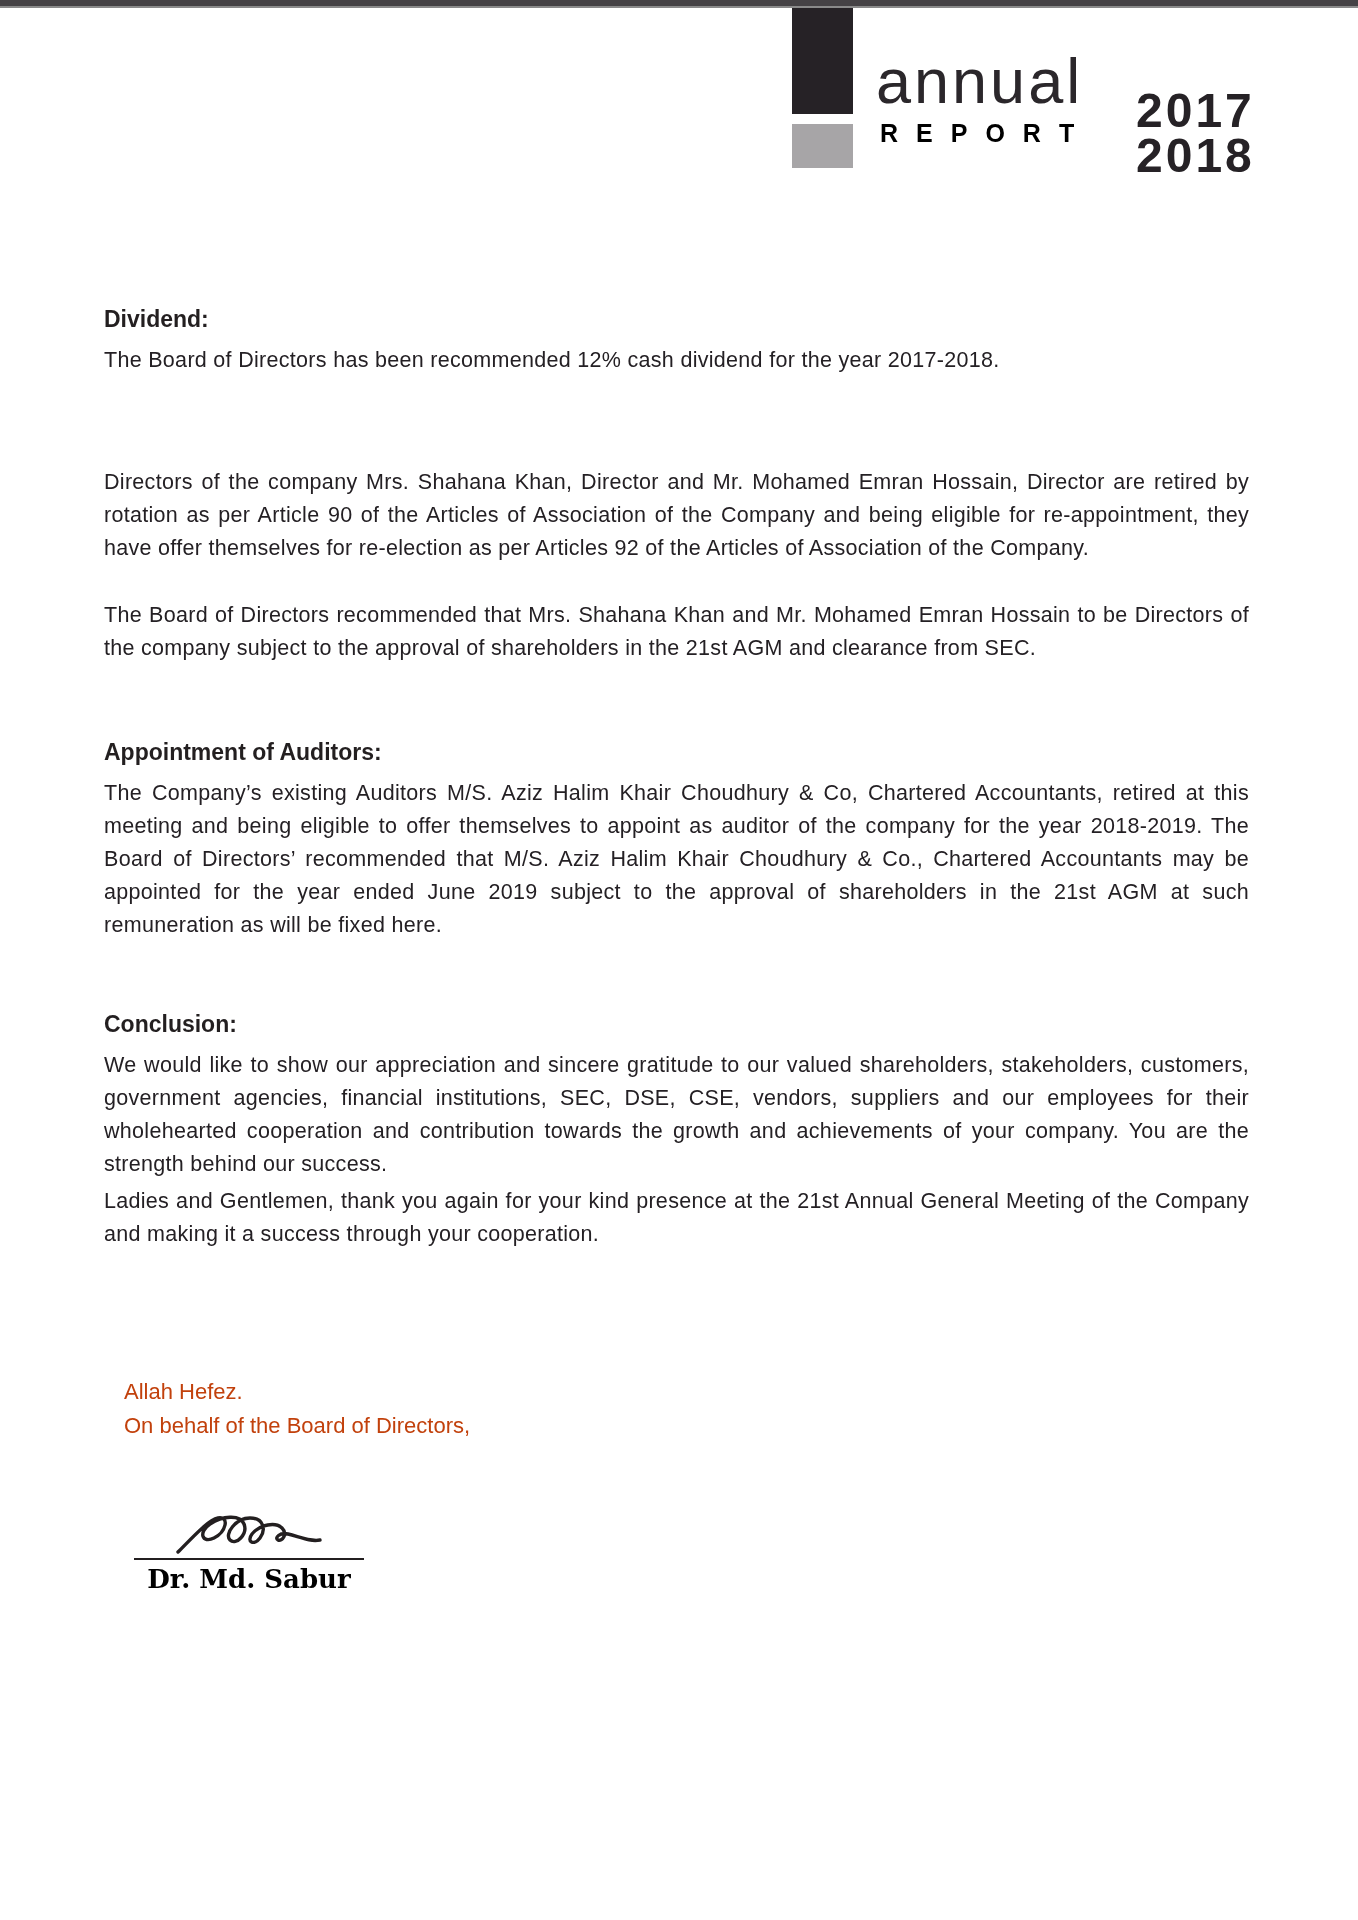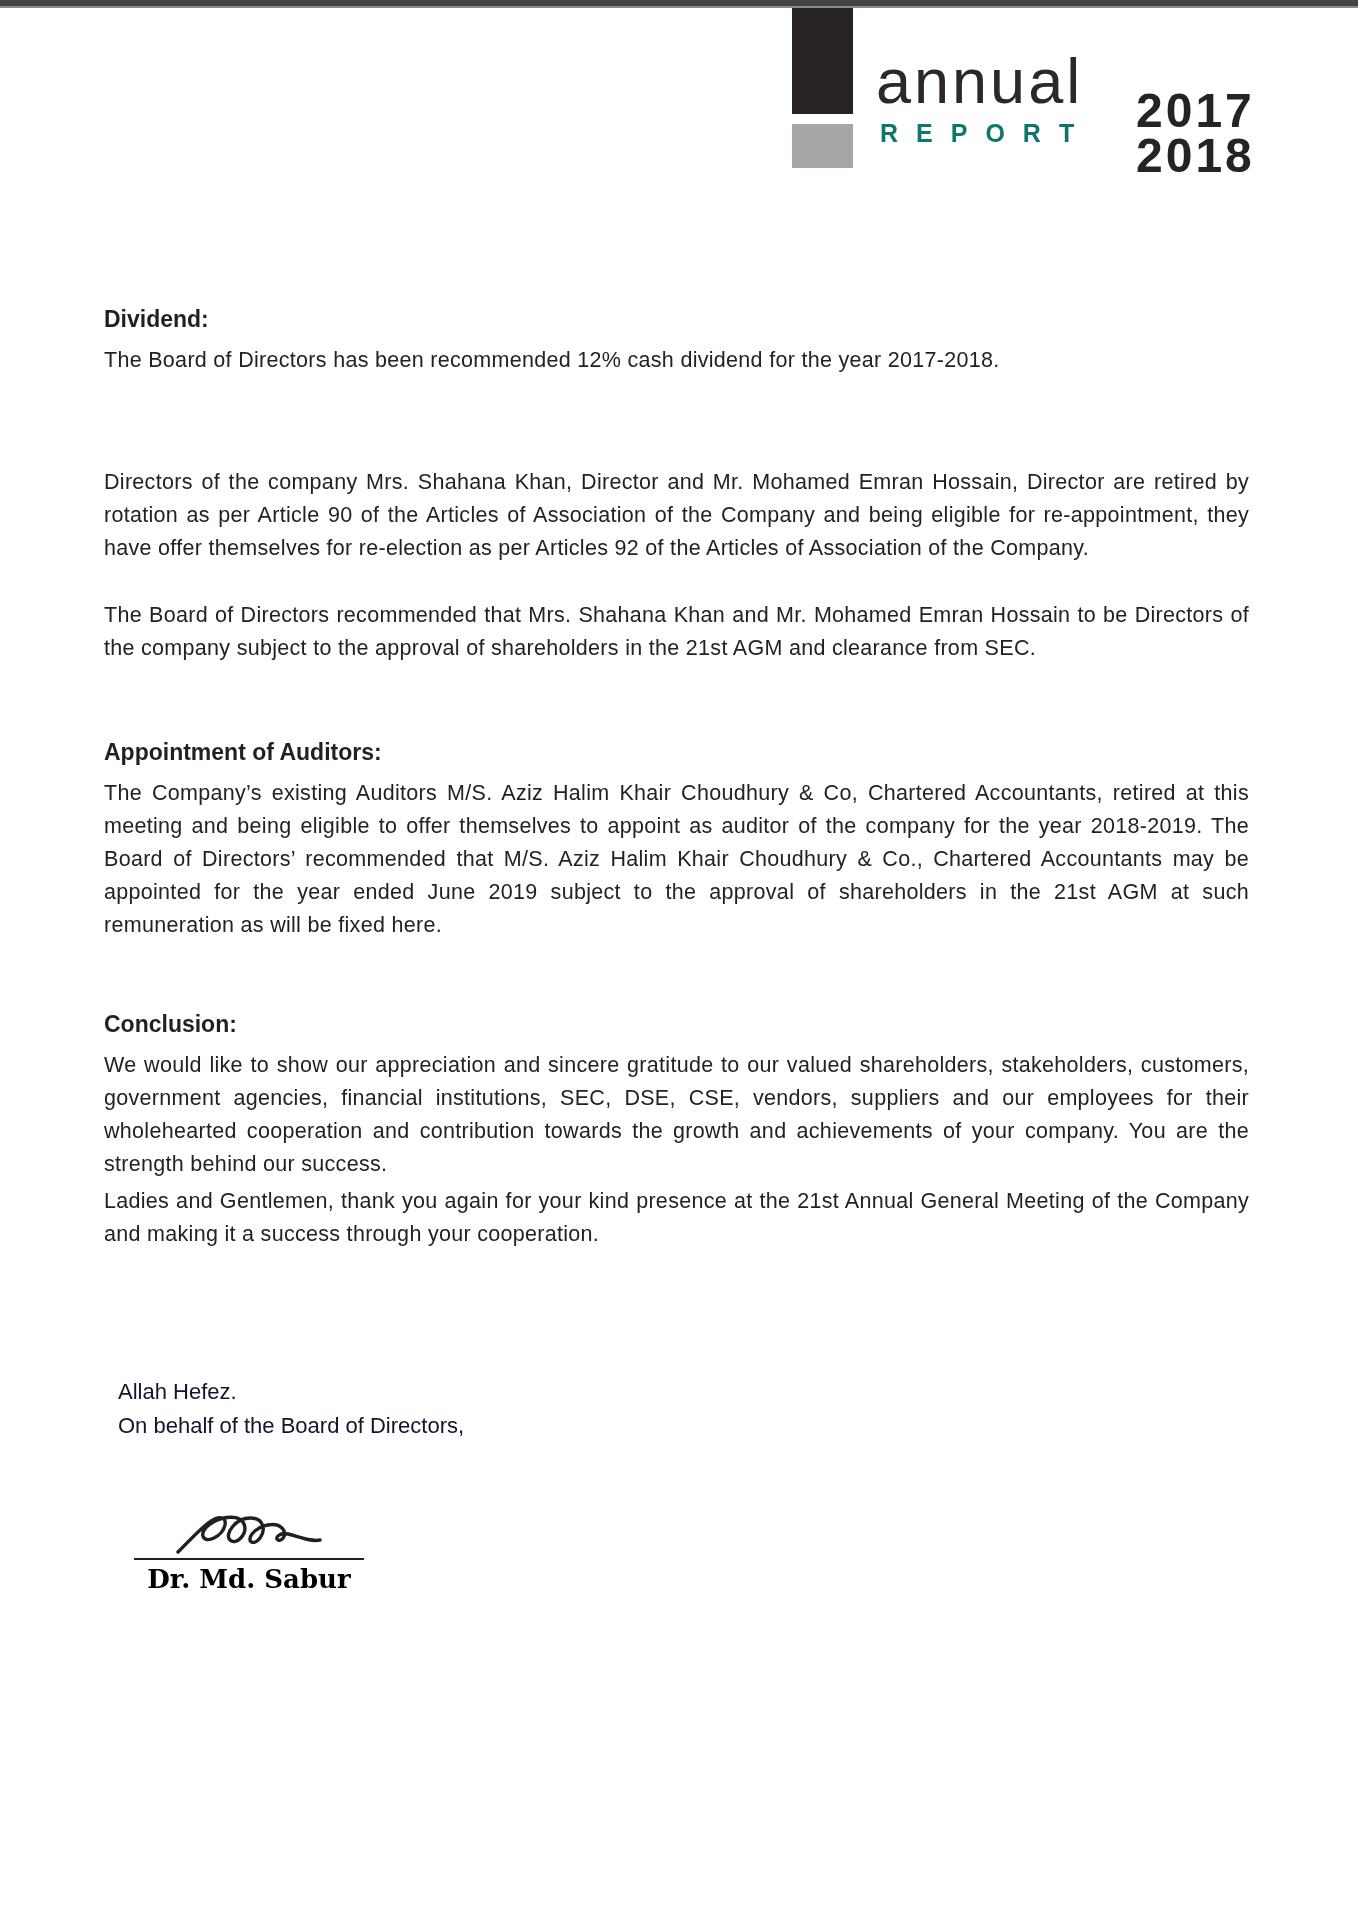--- a/index.html
+++ b/index.html
@@ -5,26 +5,26 @@
   html,body{margin:0;padding:0;background:#ffffff;}
   .page{
     position:relative;width:1358px;height:1588px;background:#ffffff;
     font-family:"Liberation Sans",sans-serif;color:#231f20;overflow:hidden;
   }
   .top-bar{position:absolute;left:0;top:0;width:1358px;height:6px;background:#454245;border-bottom:2px solid #8a8a8a;}
   
   .logo-black{position:absolute;left:792px;top:8px;width:61px;height:106px;background:#262226;}
   .logo-gray{position:absolute;left:792px;top:124px;width:61px;height:44px;background:#a7a5a7;}
   .logo-word{position:absolute;left:876px;top:50px;width:236px;font-size:63px;line-height:63px;letter-spacing:3px;color:#2b272b;}
-  .logo-report{position:absolute;left:880px;top:119px;width:240px;font-size:25px;font-weight:bold;letter-spacing:18px;color:#0f766e;}
+  .logo-report{position:absolute;left:880px;top:119px;width:240px;font-size:25px;font-weight:bold;letter-spacing:18px;color:#000000;}
   .logo-years{position:absolute;left:1136px;top:48px;font-size:48px;font-weight:bold;line-height:45px;letter-spacing:3px;color:#262226;margin-top:40px;}
   
   .h{position:absolute;left:104px;width:1145px;font-size:23px;font-weight:bold;color:#231f20;}
   .p{position:absolute;left:104px;width:1145px;font-size:21.5px;line-height:33px;letter-spacing:0.3px;text-align:justify;color:#242024;}
-  .closing{position:absolute;left:118px;top:1375px;font-size:22px;line-height:34px;color:#0f172a;}
+  .closing{position:absolute;left:124px;top:1375px;font-size:22px;line-height:34px;color:#c2410c;}
   
   .sig-wrap{position:absolute;left:128px;top:1512px;width:242px;text-align:center;}
   .sig-scribble{display:block;margin:0 auto;}
   .sig-line{border-top:2px solid #231f20;margin:2px 6px 4px 6px;}
   .sig-name{font-family:"DejaVu Serif","Liberation Serif",serif;font-weight:bold;font-size:26px;color:#000000;}
   .sig-title{font-family:"DejaVu Serif","Liberation Serif",serif;font-size:21px;color:#3a3438;}
   
   .footer-arrows{position:absolute;left:0;top:1675px;z-index:0;}
   .footer-band{position:absolute;left:0;top:1805px;width:1358px;height:47px;background:#d2d2d4;border-bottom:3px solid #58585a;z-index:1;}
   .footer-spine{position:absolute;left:662px;top:1779px;width:40px;height:76px;background:#231f20;z-index:2;}

